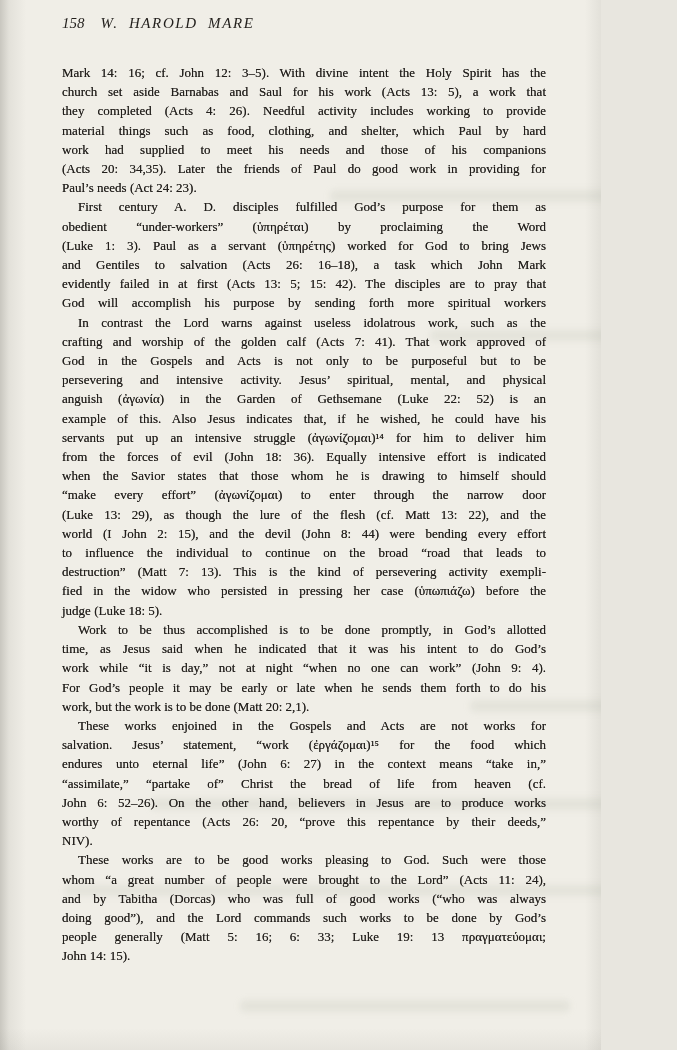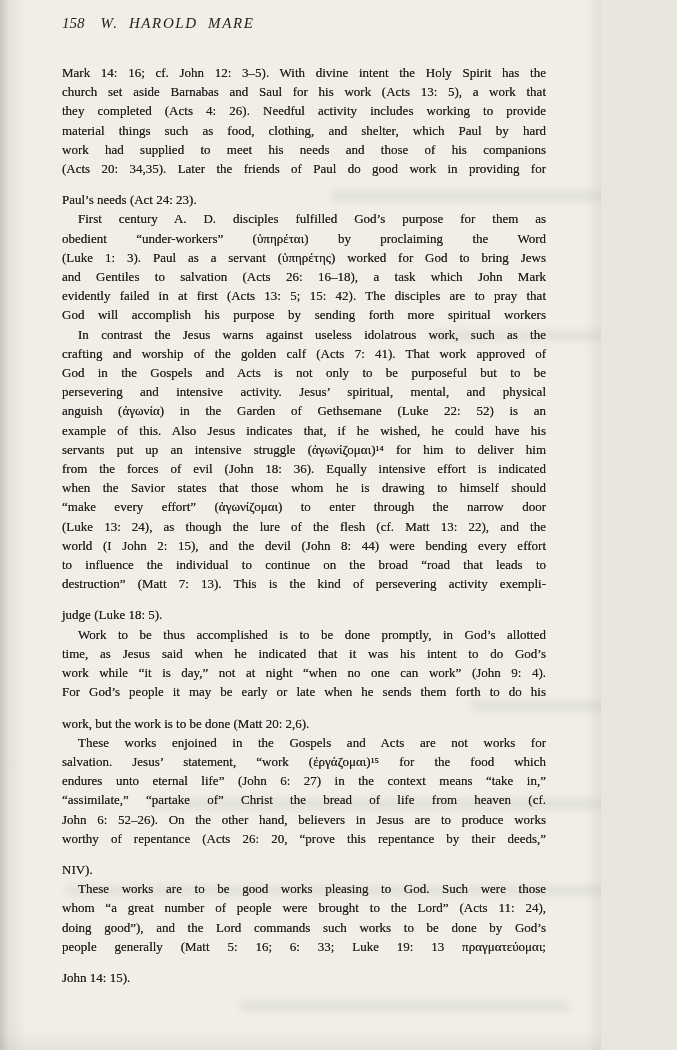--- a/index.html
+++ b/index.html
@@ -49,21 +49,21 @@
     position: relative;
   }
   .para { margin: 0; }
   .line {
     font-size: 13px;
     line-height: 19.2px;
     text-align: justify;
     text-align-last: justify;
     text-shadow: 0 0 0.5px rgba(34,31,28,0.75);
   }
-  .line.last { text-align-last: left; margin-top: 12px; }
+  .line.last { text-align-last: left; }
   .line.indent { text-indent: 16px; }
 </style>
 </head>
 <body>
 
 <div class="scan">
 
   <div class="ghost" style="left:330px; top:190px; width:300px; height:12px;"></div>
   <div class="ghost" style="left:430px; top:330px; width:210px; height:11px;"></div>
   <div class="ghost" style="left:470px; top:700px; width:165px; height:12px;"></div>
@@ -88,54 +88,56 @@
       </div>
       <div class="para">
         <div class="line indent">First century A. D. disciples fulfilled God’s purpose for them as</div>
         <div class="line">obedient “under-workers” (ὑπηρέται) by proclaiming the Word</div>
         <div class="line">(Luke 1: 3). Paul as a servant (ὑπηρέτης) worked for God to bring Jews</div>
         <div class="line">and Gentiles to salvation (Acts 26: 16–18), a task which John Mark</div>
         <div class="line">evidently failed in at first (Acts 13: 5; 15: 42). The disciples are to pray that</div>
         <div class="line">God will accomplish his purpose by sending forth more spiritual workers</div>
       </div>
       <div class="para">
-        <div class="line indent">In contrast the Jesus warns against useless idolatrous work, such as the</div>
+        <div class="line indent">In contrast the Lord warns against useless idolatrous work, such as the</div>
         <div class="line">crafting and worship of the golden calf (Acts 7: 41). That work approved of</div>
         <div class="line">God in the Gospels and Acts is not only to be purposeful but to be</div>
         <div class="line">persevering and intensive activity. Jesus’ spiritual, mental, and physical</div>
         <div class="line">anguish (ἀγωνία) in the Garden of Gethsemane (Luke 22: 52) is an</div>
         <div class="line">example of this. Also Jesus indicates that, if he wished, he could have his</div>
         <div class="line">servants put up an intensive struggle (ἀγωνίζομαι)¹⁴ for him to deliver him</div>
         <div class="line">from the forces of evil (John 18: 36). Equally intensive effort is indicated</div>
         <div class="line">when the Savior states that those whom he is drawing to himself should</div>
         <div class="line">“make every effort” (ἀγωνίζομαι) to enter through the narrow door</div>
-        <div class="line">(Luke 13: 24), as though the lure of the flesh (cf. Matt 13: 22), and the</div>
+        <div class="line">(Luke 13: 29), as though the lure of the flesh (cf. Matt 13: 22), and the</div>
         <div class="line">world (I John 2: 15), and the devil (John 8: 44) were bending every effort</div>
         <div class="line">to influence the individual to continue on the broad “road that leads to</div>
         <div class="line">destruction” (Matt 7: 13). This is the kind of persevering activity exempli-</div>
+        <div class="line">fied in the widow who persisted in pressing her case (ὑπωπιάζω) before the</div>
         <div class="line last">judge (Luke 18: 5).</div>
       </div>
       <div class="para">
         <div class="line indent">Work to be thus accomplished is to be done promptly, in God’s allotted</div>
         <div class="line">time, as Jesus said when he indicated that it was his intent to do God’s</div>
         <div class="line">work while “it is day,” not at night “when no one can work” (John 9: 4).</div>
         <div class="line">For God’s people it may be early or late when he sends them forth to do his</div>
-        <div class="line last">work, but the work is to be done (Matt 20: 2,6).</div>
+        <div class="line last">work, but the work is to be done (Matt 20: 2,1).</div>
       </div>
       <div class="para">
         <div class="line indent">These works enjoined in the Gospels and Acts are not works for</div>
         <div class="line">salvation. Jesus’ statement, “work (ἐργάζομαι)¹⁵ for the food which</div>
         <div class="line">endures unto eternal life” (John 6: 27) in the context means “take in,”</div>
         <div class="line">“assimilate,” “partake of” Christ the bread of life from heaven (cf.</div>
         <div class="line">John 6: 52–26). On the other hand, believers in Jesus are to produce works</div>
         <div class="line">worthy of repentance (Acts 26: 20, “prove this repentance by their deeds,”</div>
         <div class="line last">NIV).</div>
       </div>
       <div class="para">
         <div class="line indent">These works are to be good works pleasing to God. Such were those</div>
         <div class="line">whom “a great number of people were brought to the Lord” (Acts 11: 24),</div>
+        <div class="line">and by Tabitha (Dorcas) who was full of good works (“who was always</div>
         <div class="line">doing good”), and the Lord commands such works to be done by God’s</div>
         <div class="line">people generally (Matt 5: 16; 6: 33; Luke 19: 13 πραγματεύομαι;</div>
         <div class="line last">John 14: 15).</div>
       </div>
     </main>
 
 </div>
 
 </body></html>

